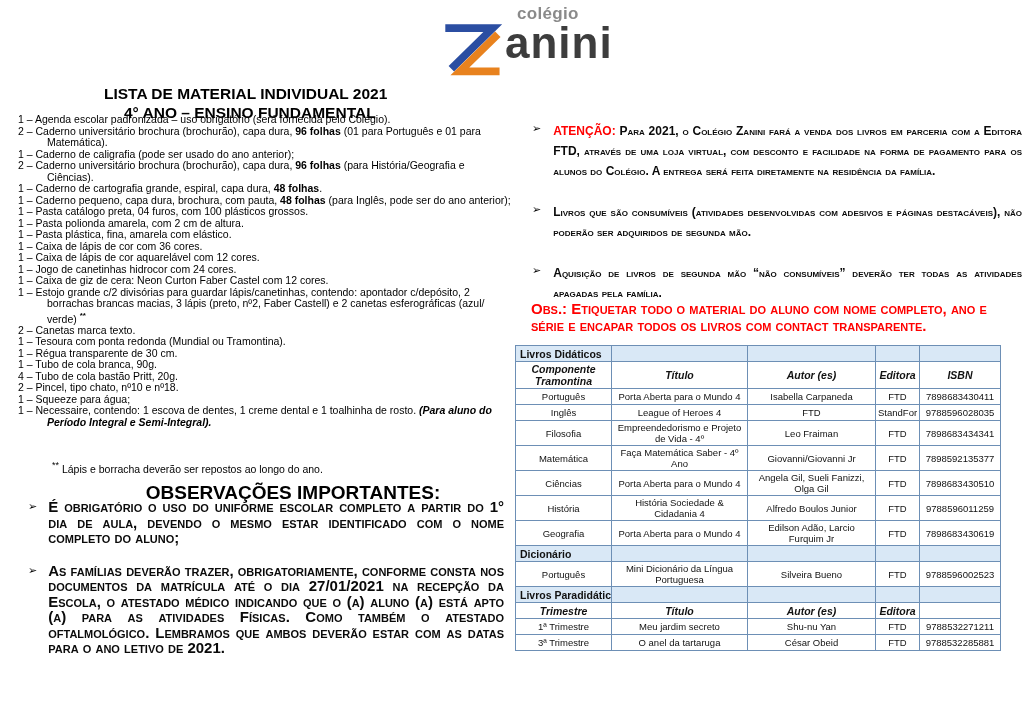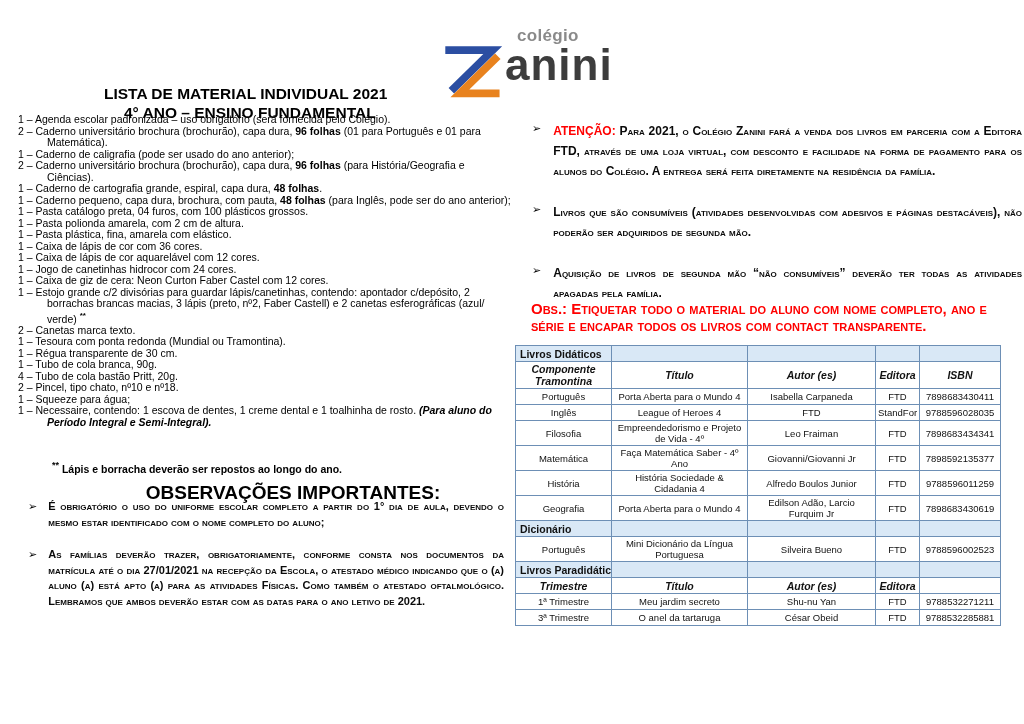--- a/index.html
+++ b/index.html
@@ -4,52 +4,52 @@
 <style>
   html,body{margin:0;padding:0;}
   body{
     width:1024px;height:724px;background:#ffffff;position:relative;overflow:hidden;
     font-family:"Liberation Sans",sans-serif;color:#141414;
     -webkit-font-smoothing:antialiased;
   }
   .abs{position:absolute;}
 
   
-  #logo{left:441px;top:5px;display:flex;align-items:flex-start;margin-top:22px;}
+  #logo{left:441px;top:5px;display:flex;align-items:flex-start;}
   #logo svg{margin-top:13px;}
   .logo-words{display:flex;flex-direction:column;margin-left:2px;}
   .logo-top{color:#8a8a8a;font-weight:bold;font-size:17px;letter-spacing:.3px;margin-left:12px;line-height:18px;}
   .logo-main{color:#3d3d3d;font-weight:bold;font-size:44px;line-height:40px;letter-spacing:1px;}
 
   
   #title{left:104px;top:74px;font-weight:bold;font-size:15.5px;line-height:19px;color:#000;}
   #title .t2{padding-left:20px;display:block;}
 
   
   #materials{left:18px;top:114px;width:496px;font-size:10.5px;line-height:11.5px;color:#000;}
   .mat-item{padding-left:29px;text-indent:-29px;}
   .qty{white-space:pre;}
   .b{font-weight:bold;}
   .i{font-style:italic;}
   sup.mark{font-size:8px;font-weight:bold;vertical-align:super;}
 
   
-  #note{left:52px;top:449px;font-size:10.5px;font-weight:bold;color:#000;}
+  #note{left:52px;top:449px;font-size:10.5px;font-weight:normal;color:#000;}
   #note sup{font-size:9px;}
 
   
   #obs-title{left:18px;top:466px;width:470px;text-align:center;font-weight:bold;font-size:19px;color:#000;padding-left:40px;}
   #obs-list{left:28px;top:499px;width:476px;}
   .bullet-row{display:flex;gap:11px;margin-bottom:17px;}
   .arrow{font-size:11px;line-height:15px;color:#000;flex:0 0 auto;}
   .btext{
     font-variant:small-caps;font-weight:bold;font-size:11px;line-height:15.5px;
     text-align:justify;color:#0a0a0a;
   }
-  #obs-list .btext{font-size:11px;}
+  #obs-list .btext{font-size:15px;}
 
   
   #notices{left:532px;top:121px;width:490px;}
   #notices .bullet-row{margin-bottom:21px;gap:12px;}
   #notices .btext{font-size:12px;line-height:20px;text-align:justify;}
   .red-label{color:#ff0000;}
 
   #obs-note{
     left:531px;top:286px;width:484px;color:#ff0000;
     font-variant:small-caps;font-weight:bold;font-size:15px;line-height:16.5px;
@@ -185,20 +185,27 @@
         <td>7898683434341</td>
       </tr>
       <tr>
         <td>Matemática</td>
         <td>Faça Matemática Saber - 4º Ano</td>
         <td>Giovanni/Giovanni Jr</td>
         <td>FTD</td>
         <td>7898592135377</td>
       </tr>
       <tr>
+        <td>Ciências</td>
+        <td>Porta Aberta para o Mundo 4</td>
+        <td>Angela Gil, Sueli Fanizzi, Olga Gil</td>
+        <td>FTD</td>
+        <td>7898683430510</td>
+      </tr>
+      <tr>
         <td>História</td>
         <td>História Sociedade &amp; Cidadania 4</td>
         <td>Alfredo Boulos Junior</td>
         <td>FTD</td>
         <td>9788596011259</td>
       </tr>
       <tr>
         <td>Geografia</td>
         <td>Porta Aberta para o Mundo 4</td>
         <td>Edilson Adão, Larcio Furquim Jr</td>

